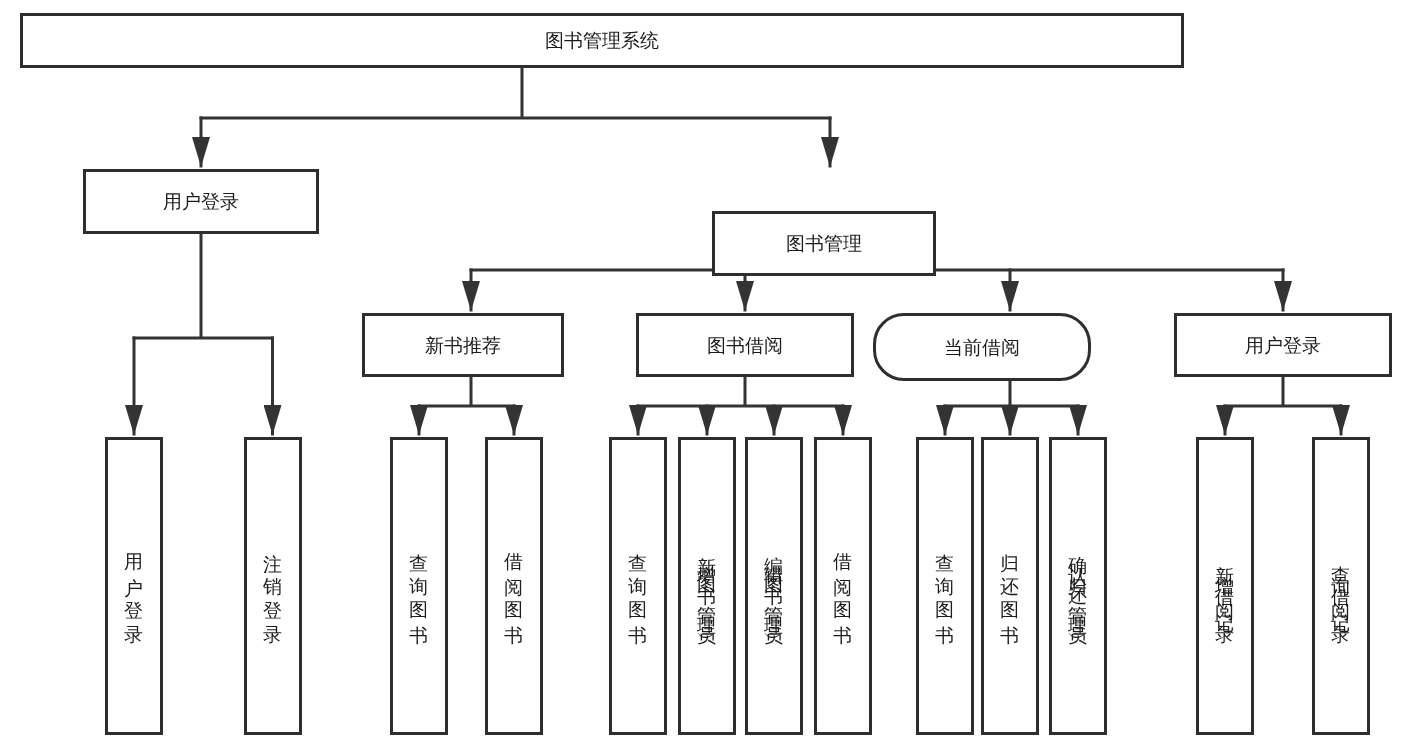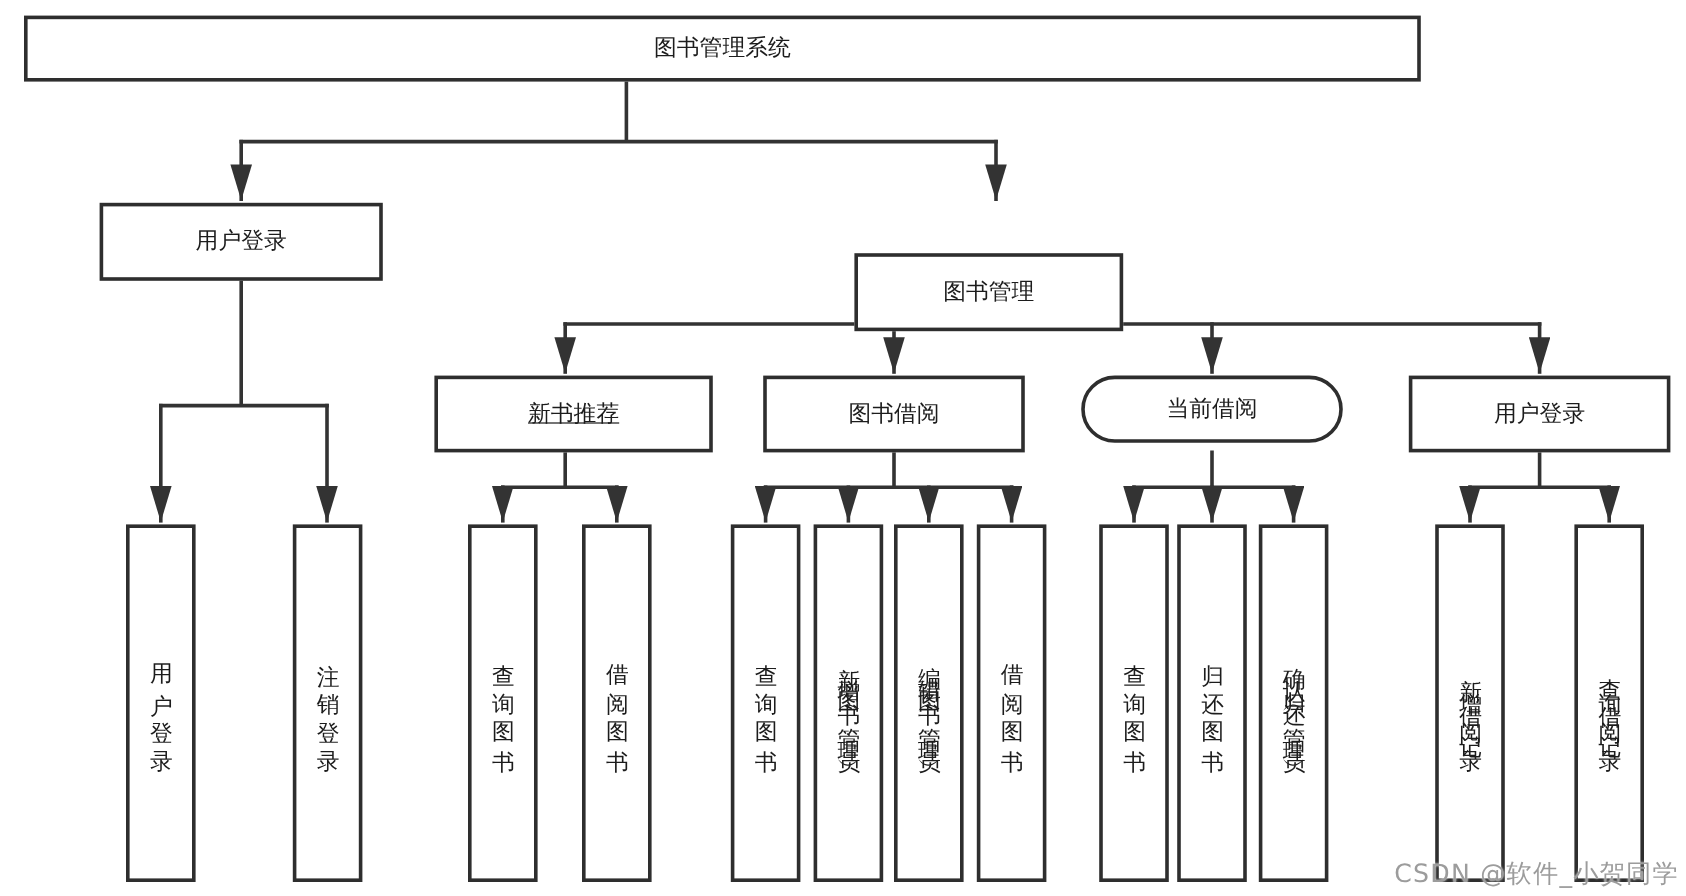--- a/index.html
+++ b/index.html
@@ -73,38 +73,37 @@
       <line x1="1225" y1="406" x2="1225" y2="434" marker-end="url(#arrow)"></line>
       <line x1="1341" y1="406" x2="1341" y2="434" marker-end="url(#arrow)"></line>
     </g>
   </svg>
 
   <div class="box" style="left:20px;top:13px;width:1164px;height:55px;">图书管理系统</div>
 
   <div class="box" style="left:83px;top:169px;width:236px;height:65px;">用户登录</div>
   <div class="box" style="left:712px;top:169px;width:224px;height:65px;margin-top:42px;">图书管理</div>
 
-  <div class="box" style="left:362px;top:313px;width:232px;height:64px;text-decoration:underline;">新书推荐</div>
+  <div class="box" style="left:362px;top:313px;width:202px;height:64px;">新书推荐</div>
   <div class="box" style="left:636px;top:313px;width:218px;height:64px;">图书借阅</div>
-  <div class="box" style="left:901px;top:313px;width:218px;height:56px;border-radius:31px;">当前借阅</div>
+  <div class="box" style="left:873px;top:313px;width:218px;height:68px;border-radius:31px;">当前借阅</div>
   <div class="box" style="left:1174px;top:313px;width:218px;height:64px;">用户登录</div>
 
   <div class="box vbox ls-xl" style="left:105px;top:437px;width:58px;height:298px;">用户登录</div>
   <div class="box vbox ls-xl" style="left:244px;top:437px;width:58px;height:298px;">注销登录</div>
 
   <div class="box vbox ls-xl" style="left:390px;top:437px;width:58px;height:298px;">查询图书</div>
   <div class="box vbox ls-xl" style="left:485px;top:437px;width:58px;height:298px;">借阅图书</div>
 
   <div class="box vbox ls-xl" style="left:609px;top:437px;width:58px;height:298px;">查询图书</div>
   <div class="box vbox ls-s" style="left:678px;top:437px;width:58px;height:298px;">新增图书（管理员）</div>
   <div class="box vbox ls-s" style="left:745px;top:437px;width:58px;height:298px;">编辑图书（管理员）</div>
   <div class="box vbox ls-xl" style="left:814px;top:437px;width:58px;height:298px;">借阅图书</div>
 
   <div class="box vbox ls-xl" style="left:916px;top:437px;width:58px;height:298px;">查询图书</div>
   <div class="box vbox ls-xl" style="left:981px;top:437px;width:58px;height:298px;">归还图书</div>
   <div class="box vbox ls-s" style="left:1049px;top:437px;width:58px;height:298px;">确认归还（管理员）</div>
 
   <div class="box vbox ls-m" style="left:1196px;top:437px;width:58px;height:298px;">新增借阅记录</div>
   <div class="box vbox ls-m" style="left:1312px;top:437px;width:58px;height:298px;">查询借阅记录</div>
 
-  <div class="watermark">CSDN @软件_小贺同学</div>
 
 </div>
 
 </body></html>

